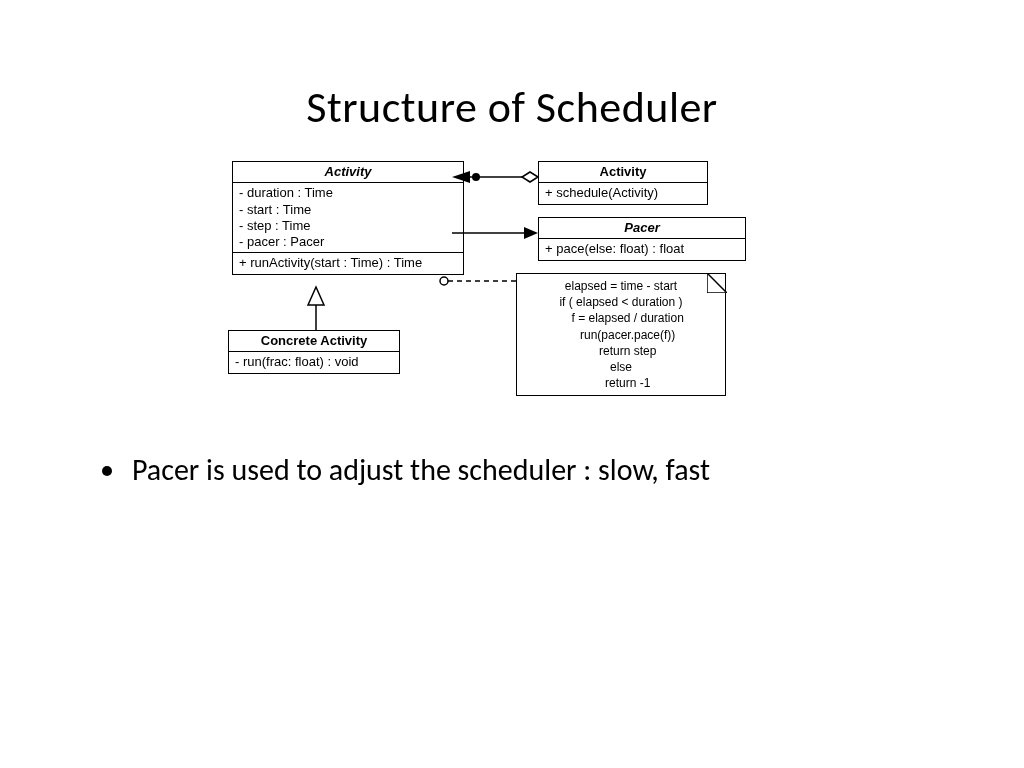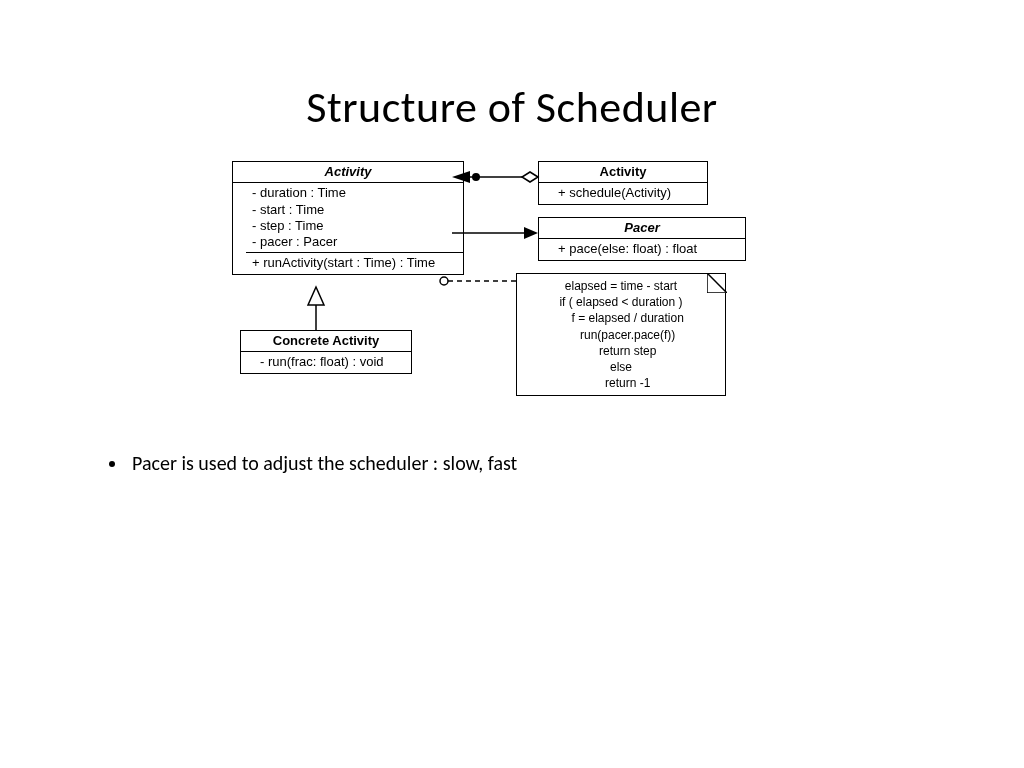--- a/index.html
+++ b/index.html
@@ -36,34 +36,33 @@
   }
   .uml-box .head {
     border-bottom: 1.5px solid #000;
     font-weight: bold;
     text-align: center;
     padding: 2px 4px;
   }
   .uml-box .sect {
     border-bottom: 1.5px solid #000;
     padding: 2px 6px;
-    margin-left: 13px;
   }
   .uml-box .sect:last-child { border-bottom: none; }
   .uml-box .head.abs { font-style: italic; }
   .uml-box .line { white-space: nowrap; }
 
   
   #activity { left: 12px; top: 6px; width: 232px; }
   
   #scheduler { left: 318px; top: 6px; width: 170px; }
   
   #pacer { left: 318px; top: 62px; width: 208px; }
   
-  #concrete { left: 20px; top: 175px; width: 172px; }
+  #concrete { left: 8px; top: 175px; width: 172px; }
 
   
   .note {
     position: absolute;
     left: 296px;
     top: 118px;
     width: 210px;
     border: 1.5px solid #000;
     background: #fff;
     padding: 4px 8px;
@@ -84,21 +83,21 @@
     left: 0; top: 0;
     width: 540px; height: 260px;
     pointer-events: none;
   }
 
   .bullets {
     position: absolute;
     left: 98px;
     top: 450px;
     width: 830px;
-    font-size: 20px;
+    font-size: 30px;
     line-height: 1.35;
   }
   .bullets ul { margin: 0; padding-left: 30px; }
   .bullets li { padding-left: 4px; }
 </style>
 </head>
 <body>
 
 <div class="title">Structure of Scheduler</div>
 

